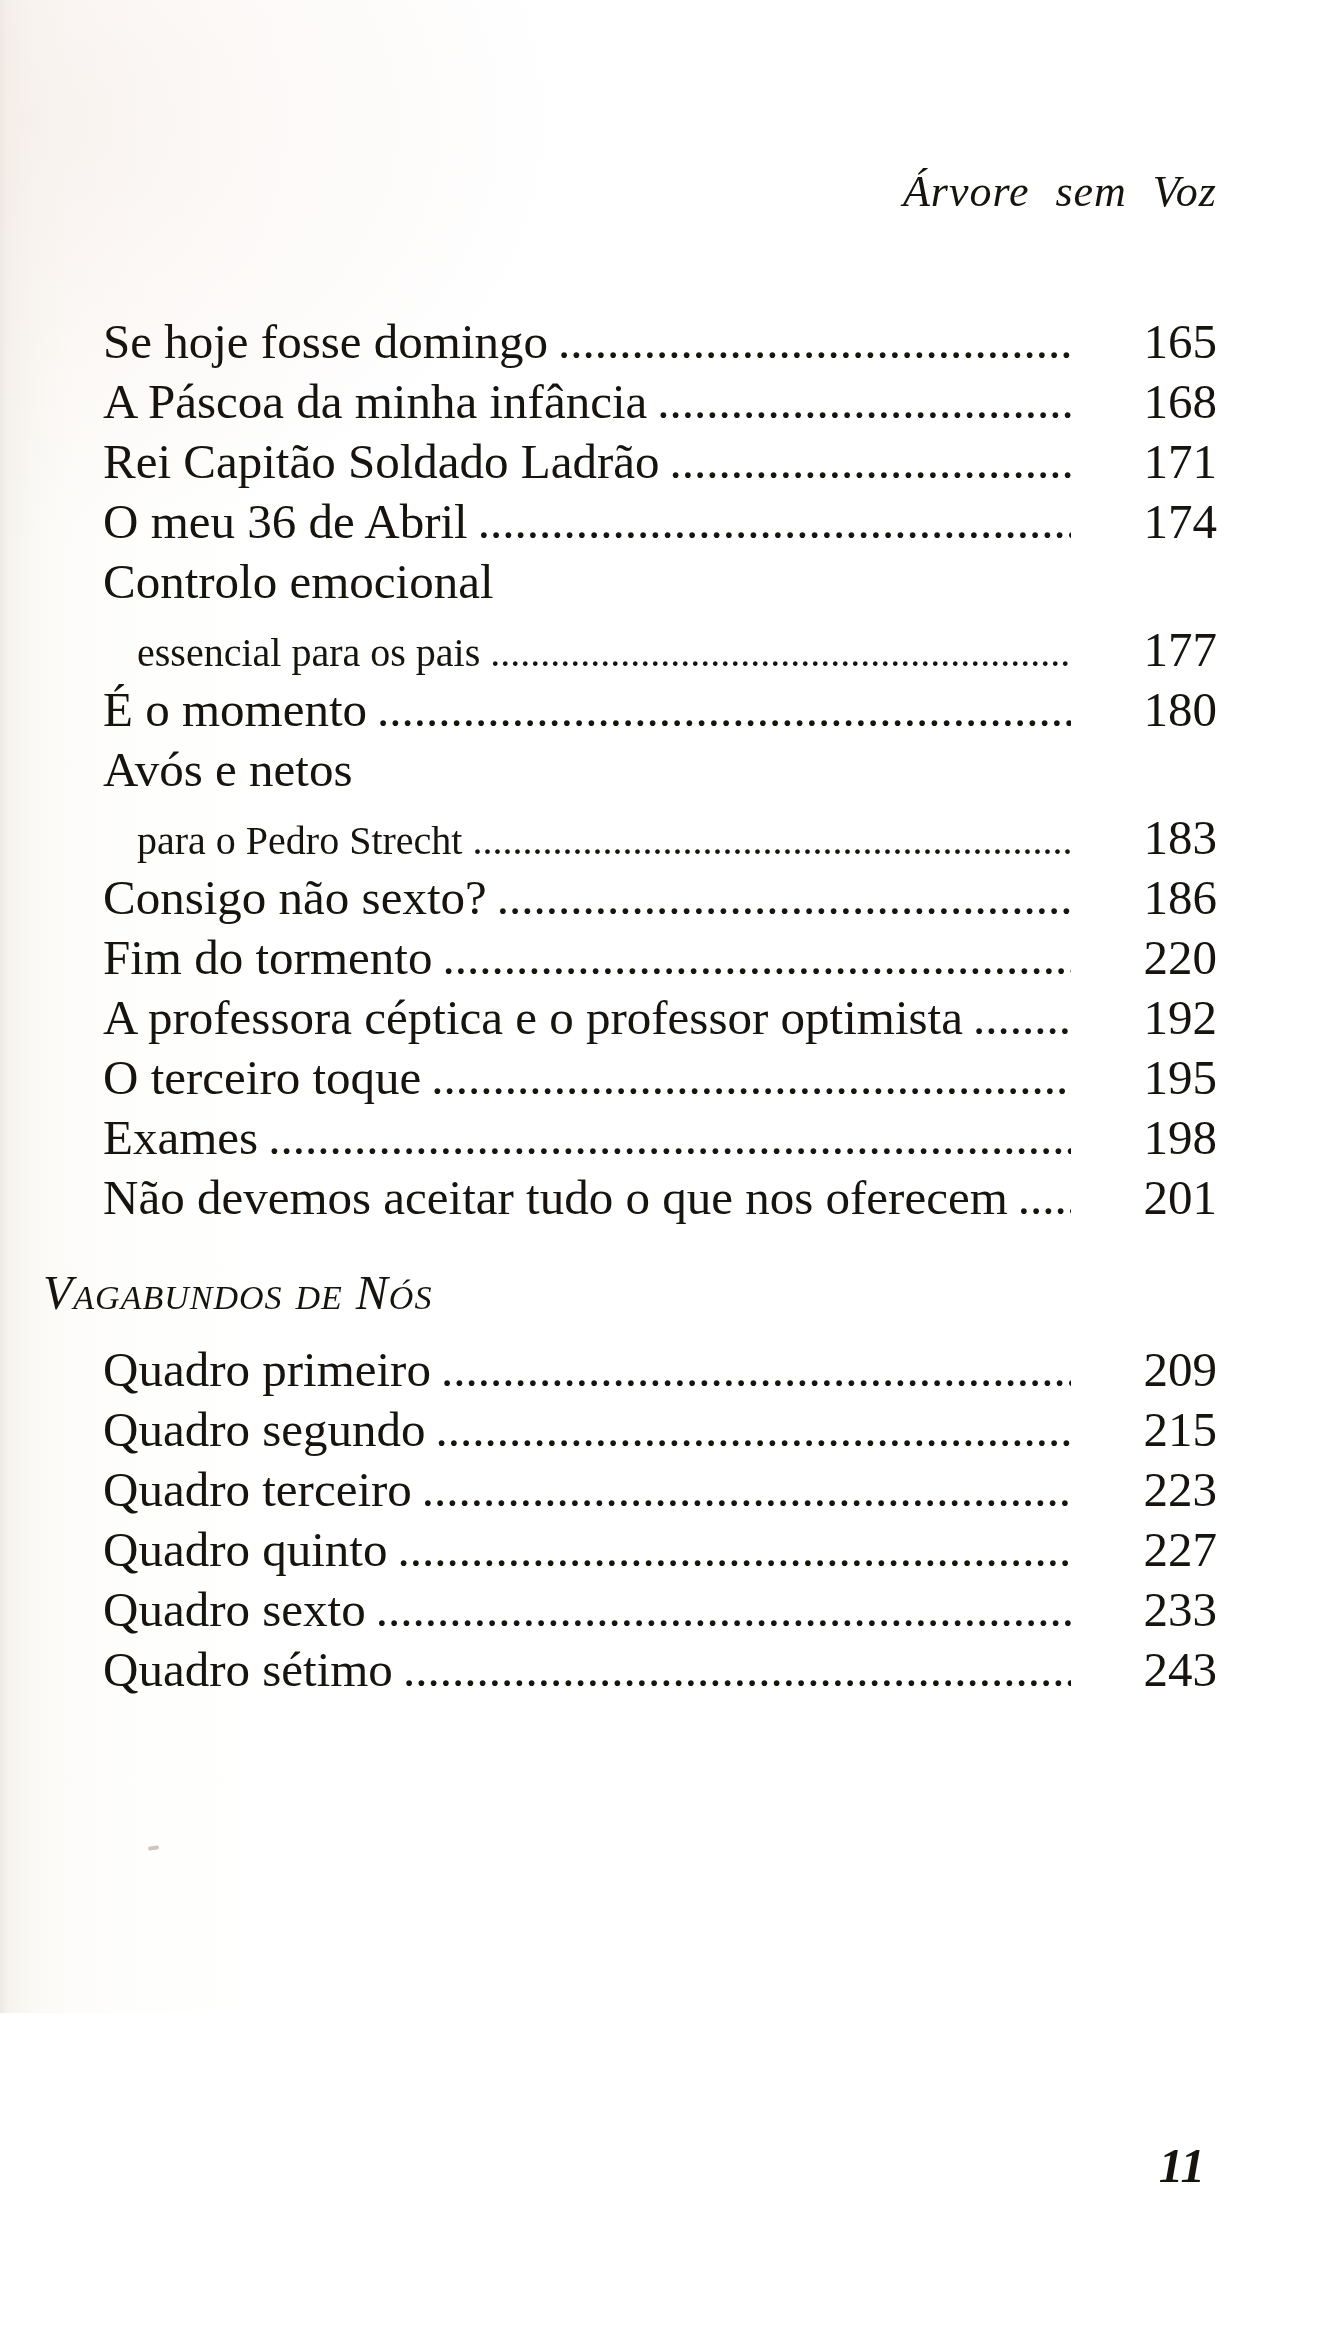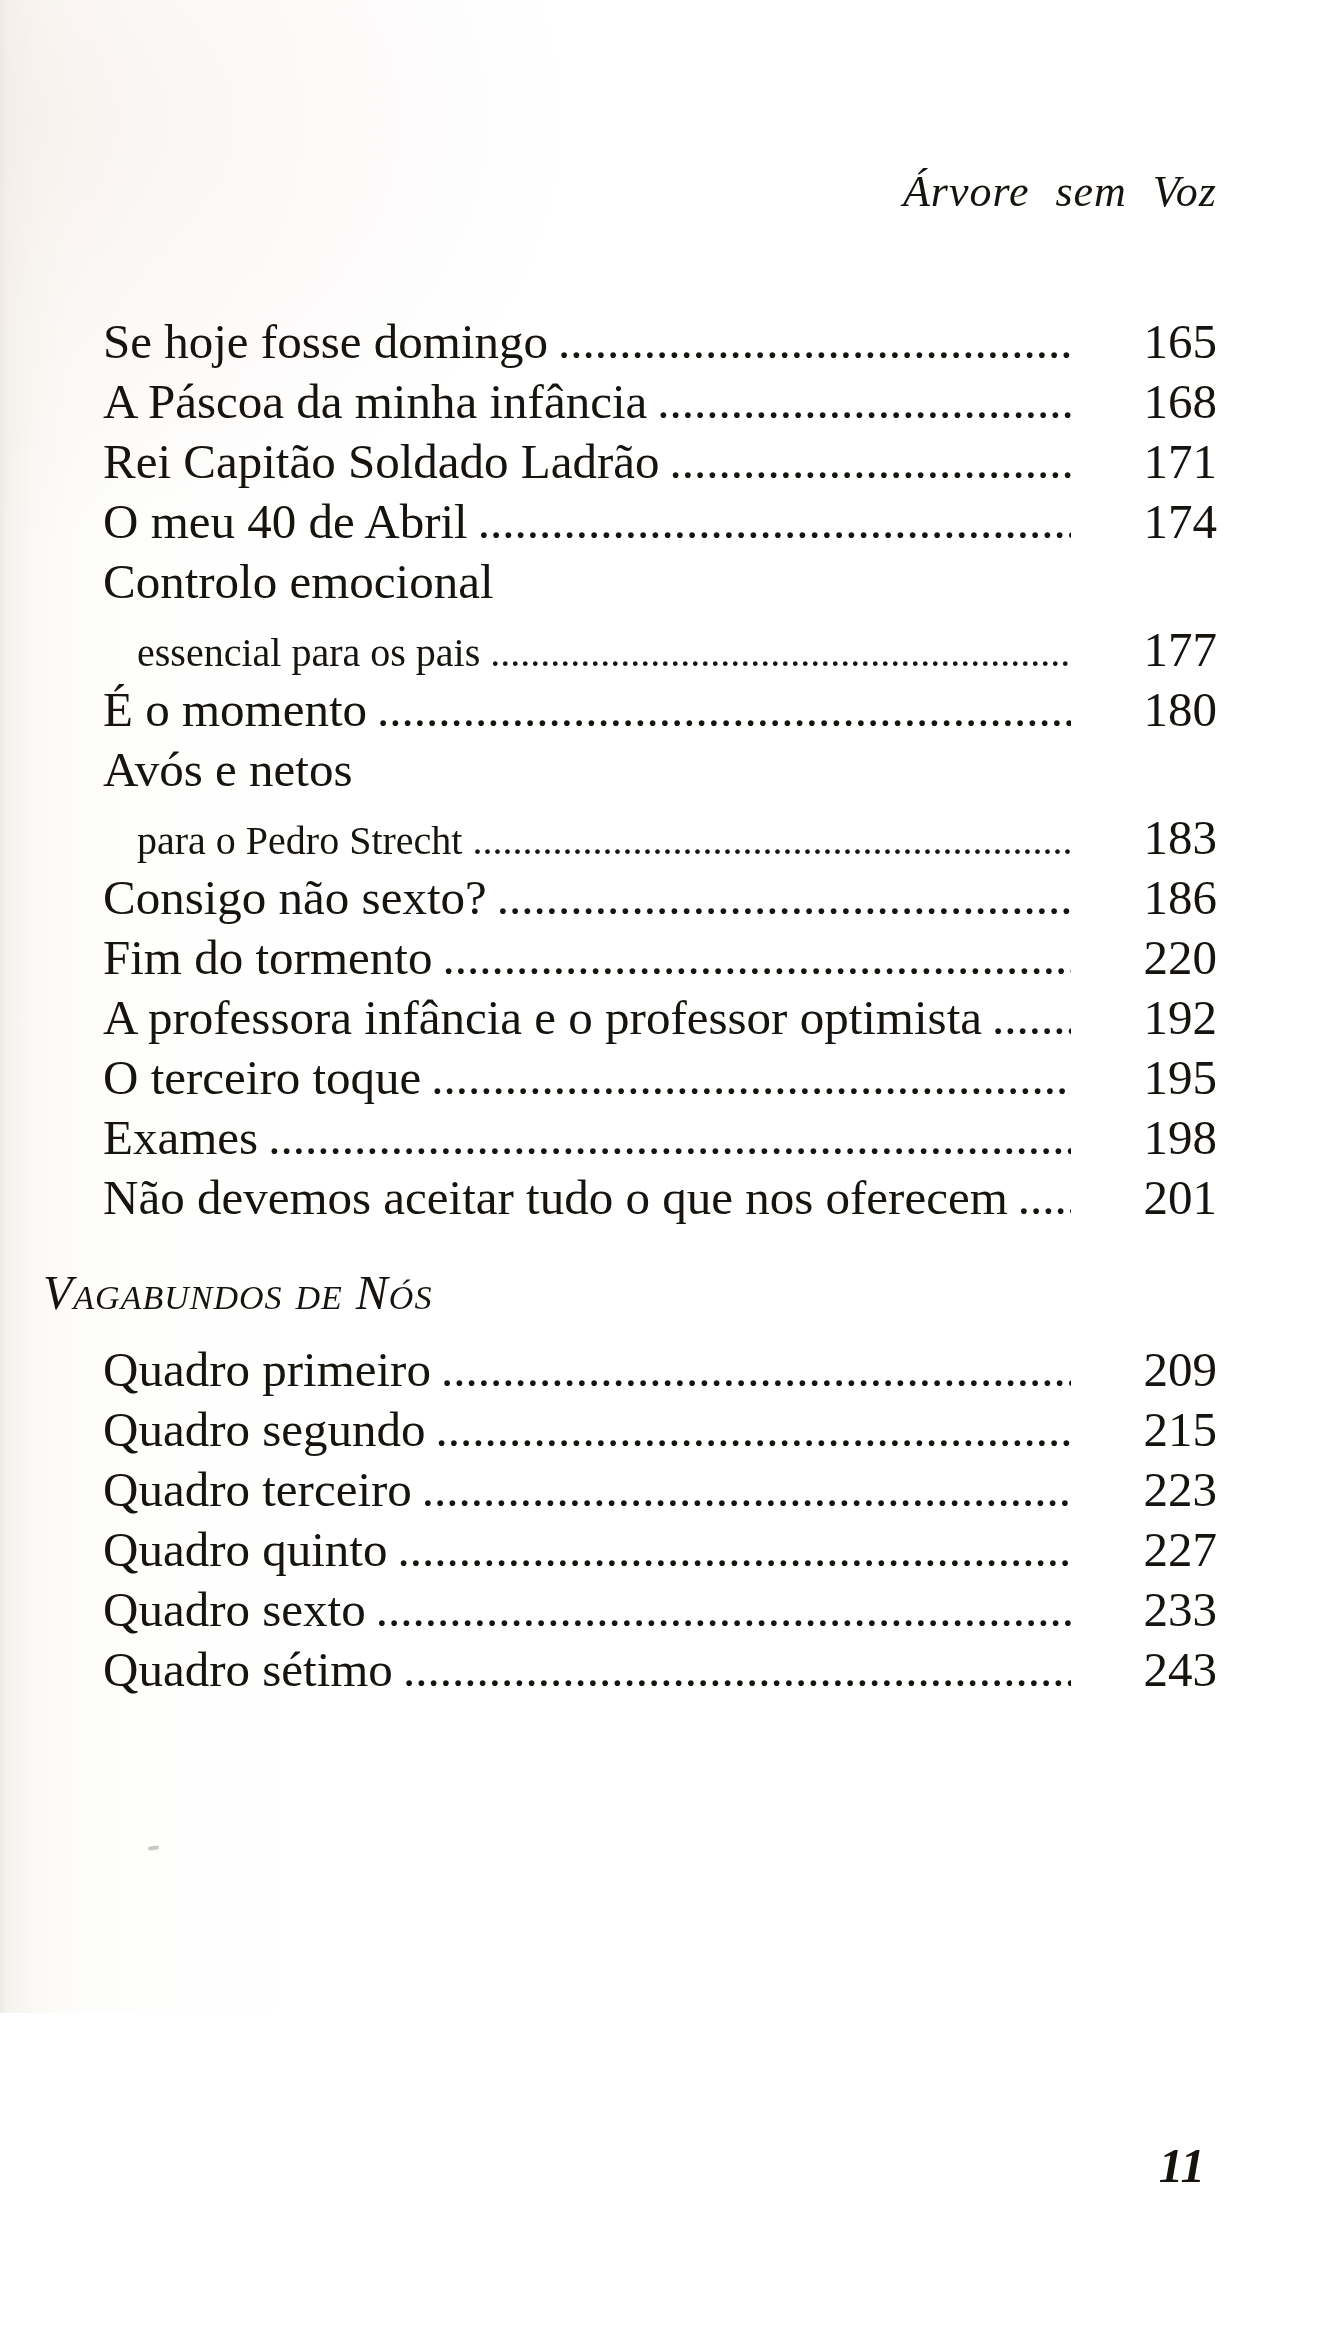--- a/index.html
+++ b/index.html
@@ -104,21 +104,21 @@
           <span class="title">A Páscoa da minha infância</span>
           <span class="leader"></span>
           <span class="pagenum">168</span>
         </div>
         <div class="row">
           <span class="title">Rei Capitão Soldado Ladrão</span>
           <span class="leader"></span>
           <span class="pagenum">171</span>
         </div>
         <div class="row">
-          <span class="title">O meu 40 de Abril</span>
+          <span class="title">O meu 36 de Abril</span>
           <span class="leader"></span>
           <span class="pagenum">174</span>
         </div>
         <div class="row">
           <span class="title">Controlo emocional</span>
         </div>
         <div class="row sub">
           <span class="title">essencial para os pais</span>
           <span class="leader"></span>
           <span class="pagenum">177</span>
@@ -140,21 +140,21 @@
           <span class="title">Consigo não sexto?</span>
           <span class="leader"></span>
           <span class="pagenum">186</span>
         </div>
         <div class="row">
           <span class="title">Fim do tormento</span>
           <span class="leader"></span>
           <span class="pagenum">220</span>
         </div>
         <div class="row">
-          <span class="title">A professora infância e o professor optimista</span>
+          <span class="title">A professora céptica e o professor optimista</span>
           <span class="leader"></span>
           <span class="pagenum">192</span>
         </div>
         <div class="row">
           <span class="title">O terceiro toque</span>
           <span class="leader"></span>
           <span class="pagenum">195</span>
         </div>
         <div class="row">
           <span class="title">Exames</span>

